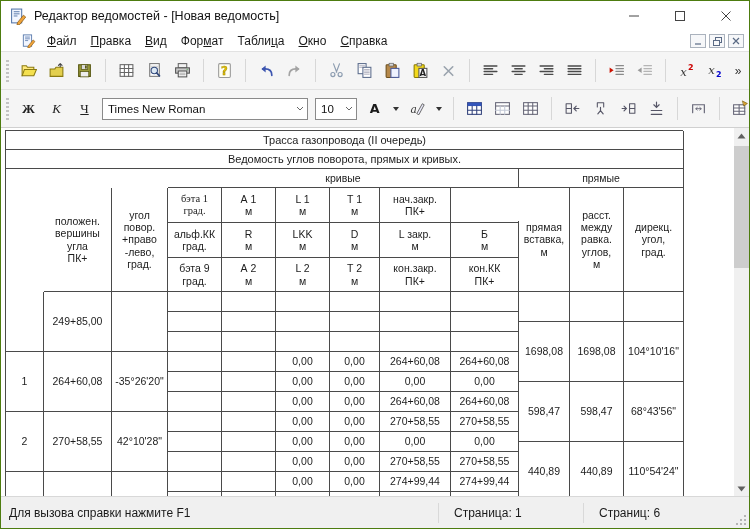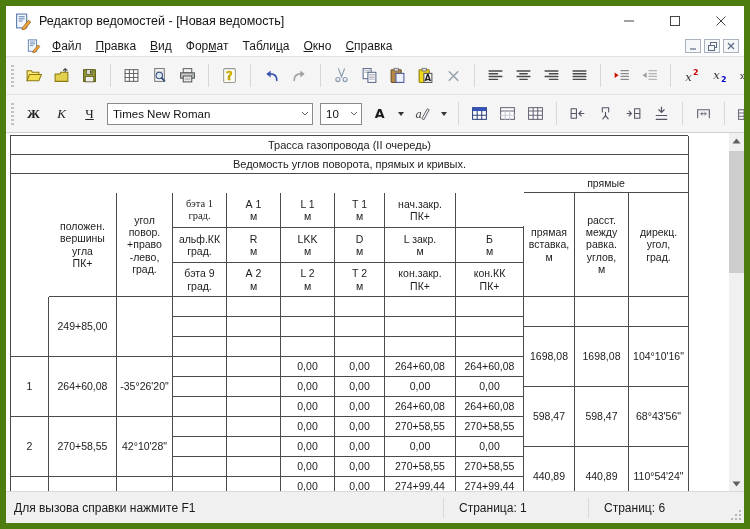--- a/index.html
+++ b/index.html
@@ -1,18 +1,18 @@
 <!DOCTYPE html>
 <html><head>
 <meta charset="utf-8">
 <style>
   html,body{margin:0;padding:0;background:#e8e8e8;}
   body{width:750px;height:529px;font-family:"Liberation Sans","DejaVu Sans",sans-serif;}
   *{box-sizing:border-box;}
-  .window{width:750px;height:529px;background:#fff;border:6px solid #4d7c0f;display:flex;flex-direction:column;overflow:hidden;}
+  .window{width:750px;height:529px;background:#fff;border:1px solid #4d7c0f;display:flex;flex-direction:column;overflow:hidden;}
   
   .titlebar{height:30px;background:#fff;display:flex;align-items:center;flex:none;}
   .app-ic{width:18px;height:18px;margin-left:8px;flex:none;display:flex;align-items:center;justify-content:center;}
   .title-text{font-size:12.5px;color:#111;margin-left:7px;white-space:nowrap;}
   .caption-btns{margin-left:auto;display:flex;height:100%;}
   .cap-btn{width:46px;height:100%;display:flex;align-items:center;justify-content:center;background:transparent;border:none;padding:0;}
   
   .menubar{height:20px;background:#fff;display:flex;align-items:center;font-size:12px;color:#1a1a1a;flex:none;padding-left:20px;}
   .menubar .app-ic{width:15px;height:15px;margin-left:0;}
   #menu-items{display:flex;align-items:center;margin-left:4px;}
@@ -384,20 +384,21 @@
           <path d="M1.5 7.5h10.5M1.5 10.5h10.5M6.7 4.5v9" stroke="#667"></path>
           <path d="M10 1l4.5 2.3-3.2 2.2z" fill="#d9a431" stroke="#7a5a10" stroke-width="0.6"></path>
         </svg>
       </button>
     </div>
 
   <div class="docarea">
     <div class="sheet" id="sheet">
         <div class="c tt" style="grid-area: 1 / 1 / span 1 / span 12;">Трасса газопровода (II очередь)</div>
         <div class="c tt" style="grid-area: 2 / 1 / span 1 / span 12;">Ведомость углов поворота, прямых и кривых.</div>
+        <div class="c" style="grid-area: 3 / 4 / span 1 / span 6;">кривые</div>
         <div class="c" style="grid-area: 3 / 10 / span 1 / span 3;">прямые</div>
         <div class="c" style="grid-area: 4 / 2 / span 3 / span 1;">положен.
 вершины
 угла
 ПК+</div>
         <div class="c" style="grid-area: 4 / 3 / span 3 / span 1;">угол
 повор.
 +право
 -лево,
 град.</div>

